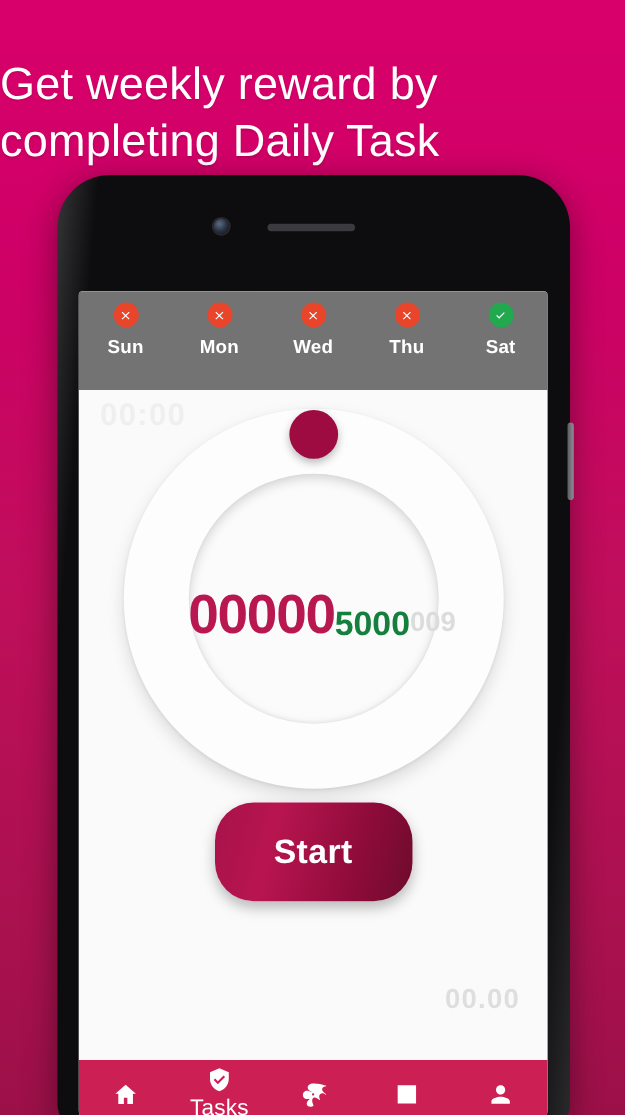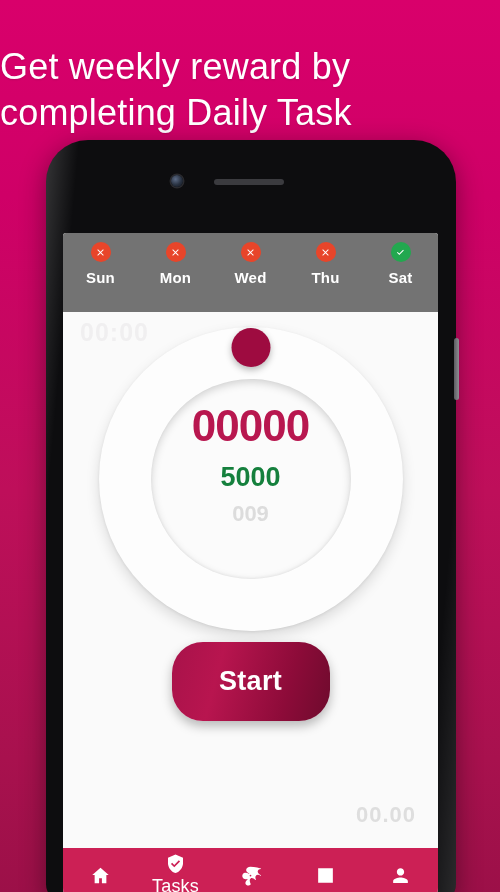--- a/index.html
+++ b/index.html
@@ -94,21 +94,21 @@
     position:relative; width:100%;
     height:calc(669px - 79px - 54px);
     background:#fafafa;
   }
   #elapsed-top {
     position:absolute; left:17px; top:6px;
     font-size:25px; font-weight:bold;
     color:#f0eff0; letter-spacing:1px;
   }
   #elapsed-bottom {
-    position:absolute; right:22px; bottom:20px;
+    position:absolute; right:22px; bottom:36px;
     font-size:22px; font-weight:bold;
     color:#dedede; letter-spacing:1px;
   }
 
   
   #dial-wrap {
     position:absolute; left:50%; top:15px;
     transform:translateX(-50%);
     width:304px; height:304px;
   }
@@ -119,21 +119,21 @@
     box-shadow:0 6px 14px rgba(0,0,0,.13),
                0 1px 3px rgba(0,0,0,.08);
   }
   #dial-inner {
     position:absolute; left:52px; top:52px;
     width:200px; height:200px;
     border-radius:50%;
     background:#fbfbfb;
     box-shadow:inset 0 3px 9px rgba(0,0,0,.17),
                inset 0 -1px 3px rgba(0,0,0,.05);
-    display:flex; flex-direction:column;
+    display:flex; flex-direction:row;
     align-items:center; justify-content:flex-start;
     padding-top:25px;
   }
   #dial-main {
     font-size:44px; font-weight:bold;
     color:#b8174f; letter-spacing:-1px; line-height:1;
   }
   #dial-sub1 {
     margin-top:16px;
     font-size:27px; font-weight:bold;

